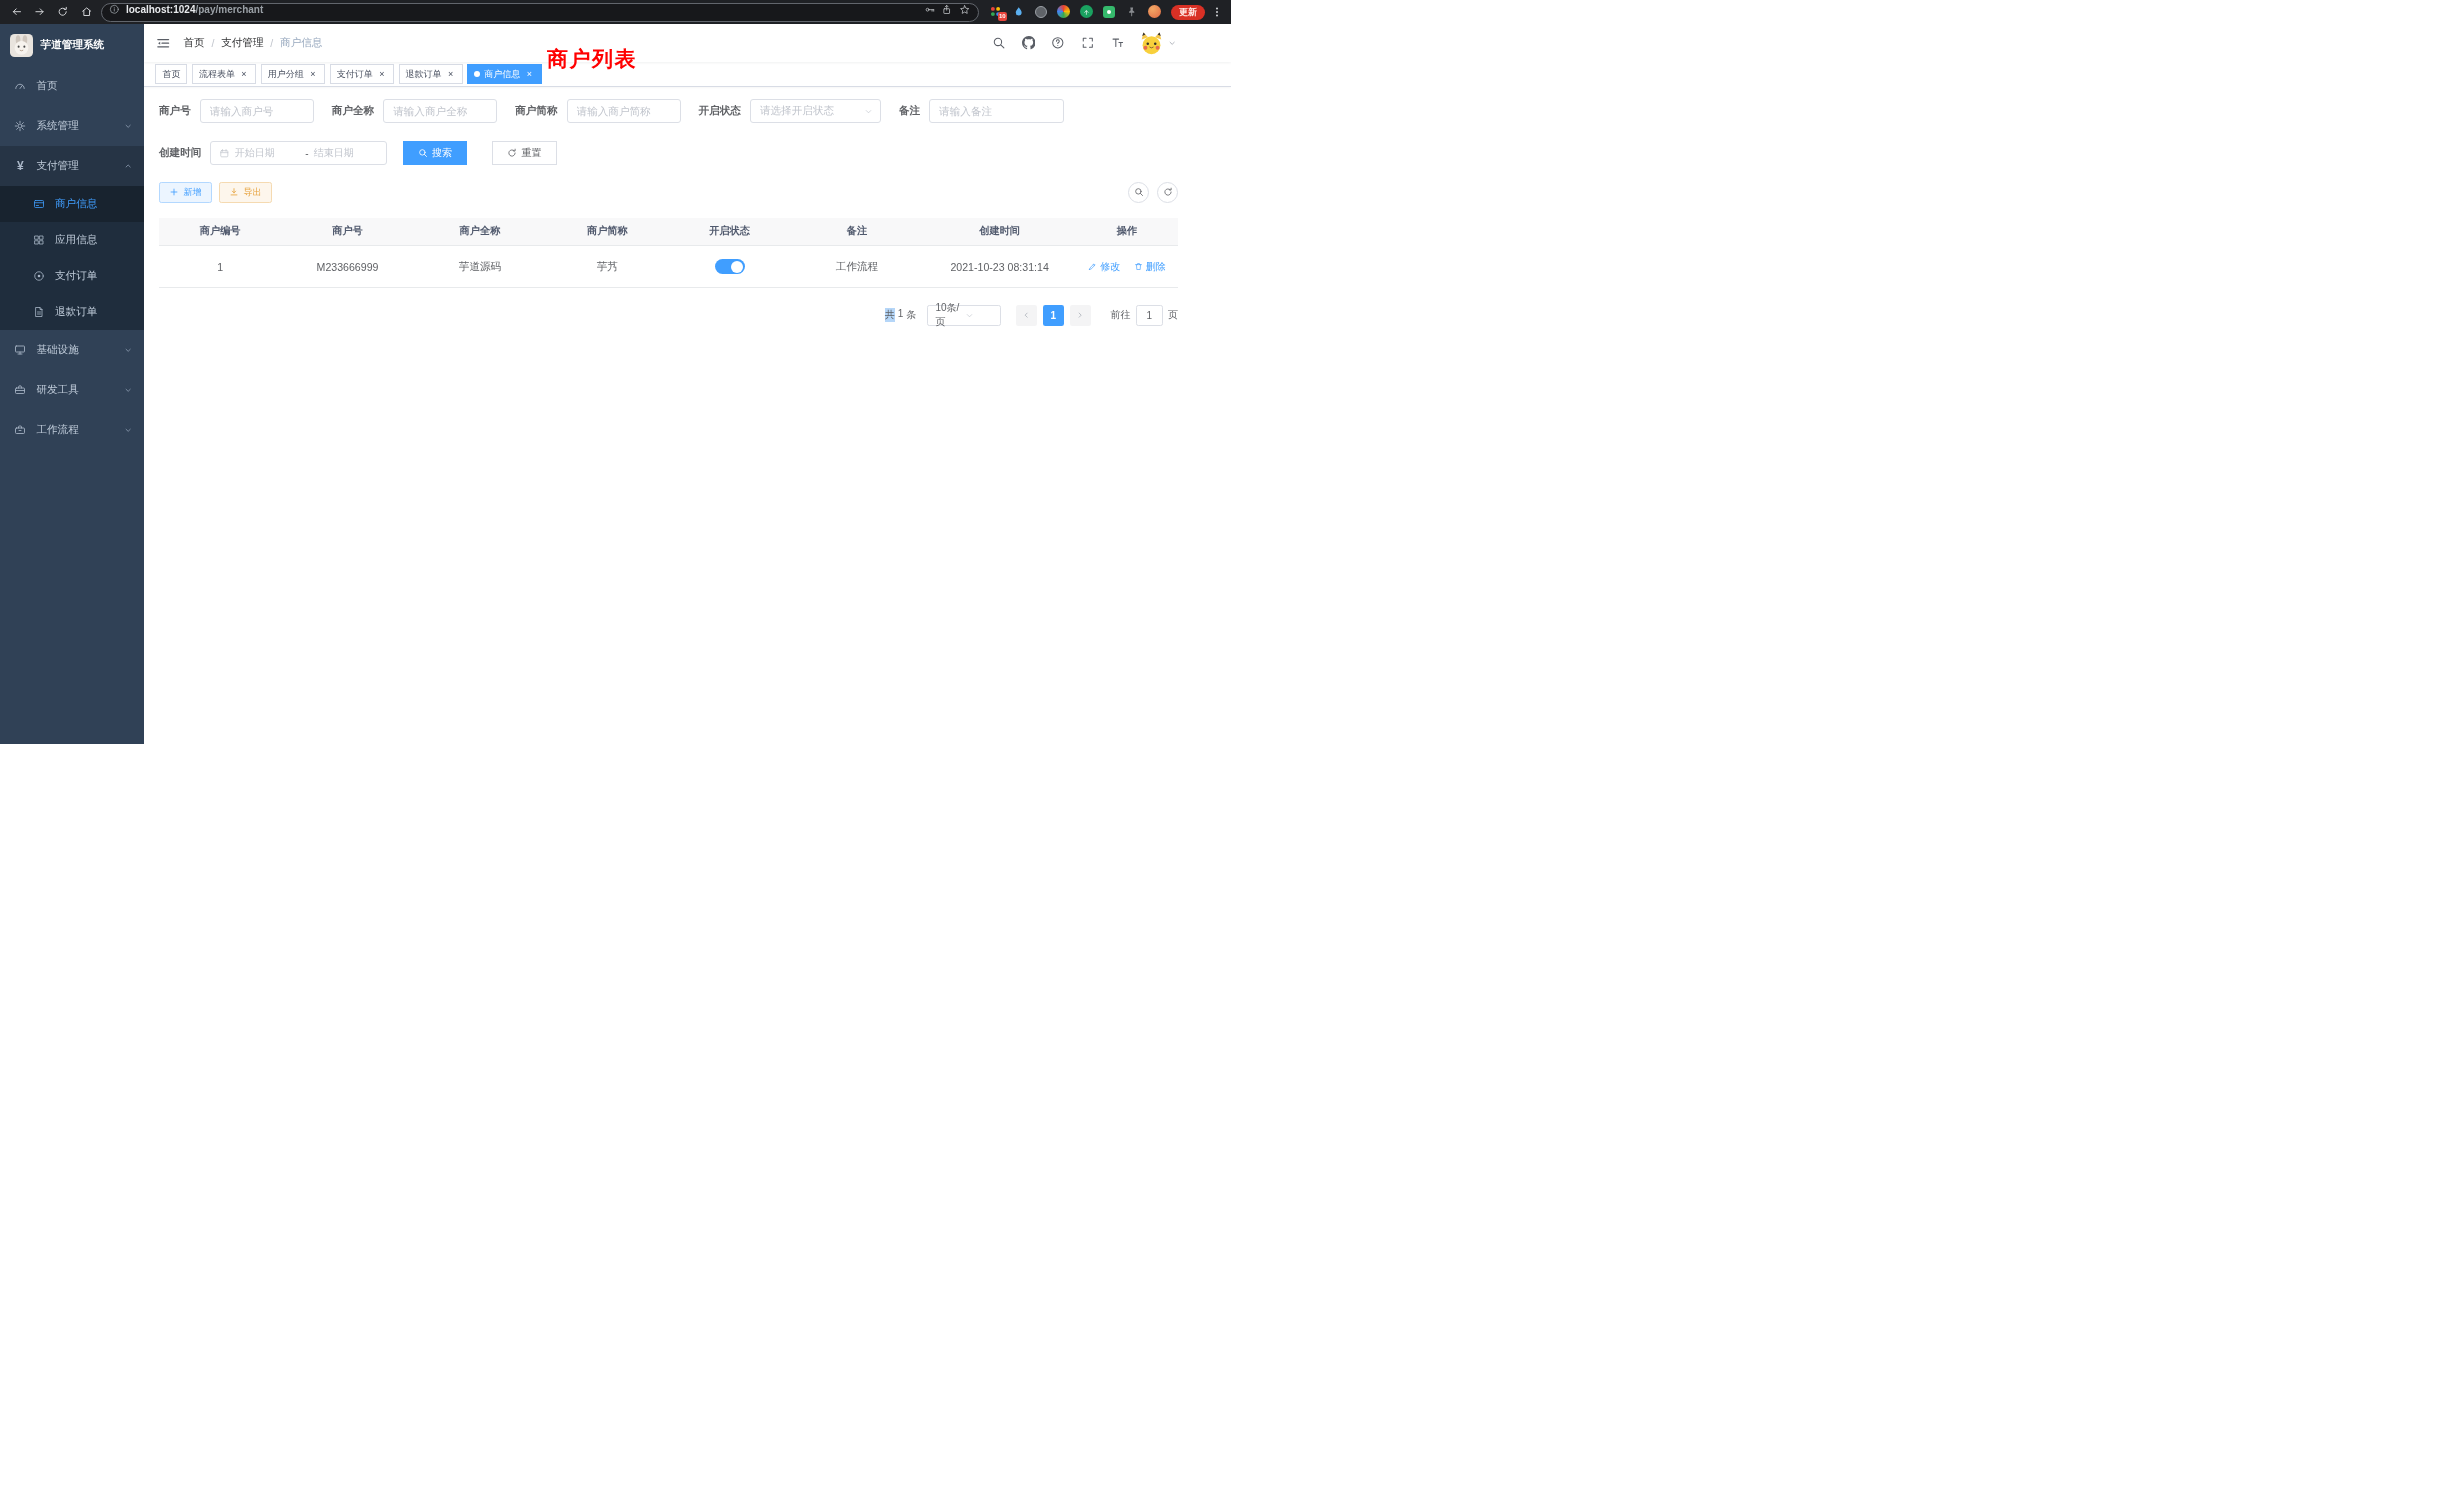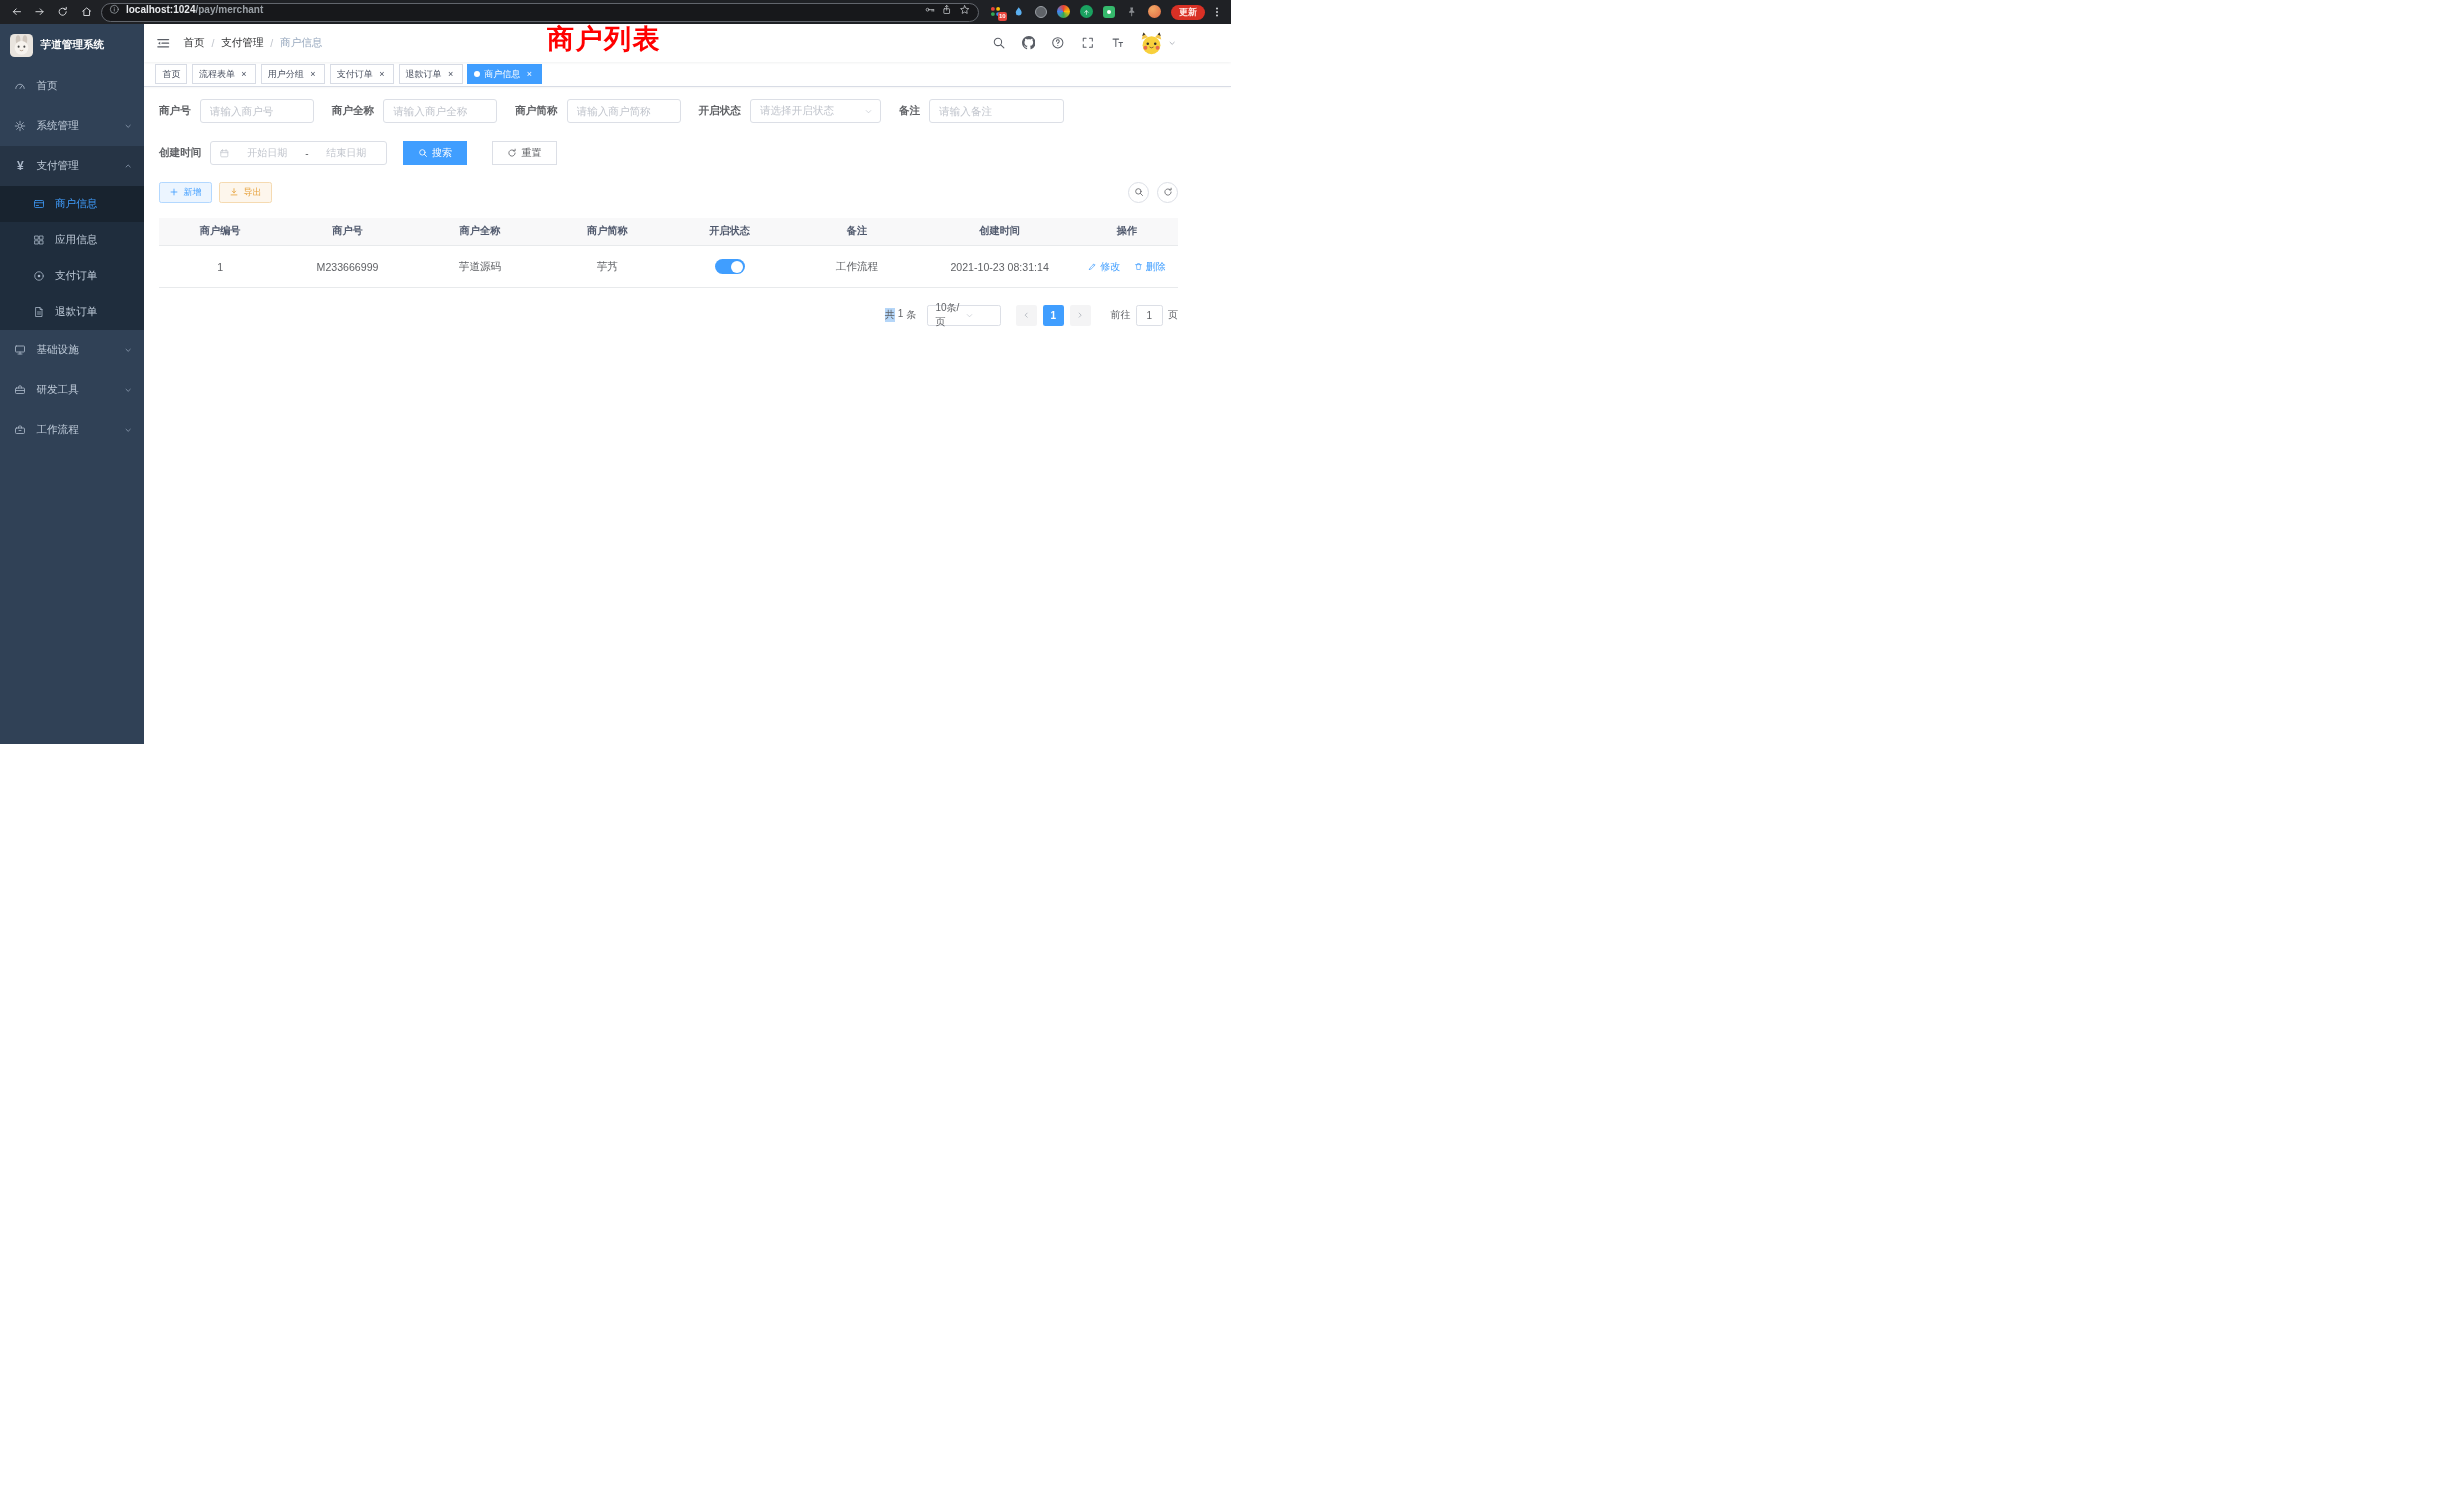--- a/index.html
+++ b/index.html
@@ -54,21 +54,21 @@
 
 
 .main{flex:1;display:flex;flex-direction:column;min-width:0;background:#fff}
 .navbar{height:38px;background:#fff;display:flex;align-items:center;padding:0 0 0 12px;position:relative;box-shadow:0 0.8px 3px rgba(0,21,41,.08);z-index:3}
 .hamburger{color:#5a5e66;cursor:pointer;margin-right:13px}
 .hamburger svg{width:14.4px;height:14.4px;stroke:currentColor;fill:none;stroke-width:2;stroke-linecap:round}
 .crumbs{display:flex;align-items:center;gap:6.8px;font-size:10.6px}
 .crumb{color:#303133;cursor:pointer}
 .crumb-sep{color:#c0c4cc}
 .crumb.current{color:#97a8be;cursor:default}
-.annotation{position:absolute;left:403px;top:2px;font-size:27px;line-height:27px;color:#ff0000;font-weight:700;letter-spacing:1.5px;pointer-events:none}
+.annotation{position:absolute;left:403px;top:21px;font-size:21px;line-height:27px;color:#ff0000;font-weight:700;letter-spacing:1.5px;pointer-events:none}
 .nav-right{margin-left:auto;display:flex;align-items:center;gap:16px;padding-right:55px}
 .nav-ico{color:#5a5e66;cursor:pointer}
 .nav-ico svg{width:13.6px;height:13.6px;stroke:currentColor;fill:none;stroke-width:1.8;stroke-linecap:round;stroke-linejoin:round}
 .gh svg{fill:#5a5e66;stroke:none}
 .avatar-wrap{display:flex;align-items:center;gap:4.5px;cursor:pointer}
 .avatar{width:23px;height:23px}
 .caret{color:#8c939d}
 .caret svg{width:8.3px;height:8.3px;stroke:currentColor;fill:none;stroke-width:2;stroke-linecap:round;stroke-linejoin:round}
 
 
@@ -86,21 +86,21 @@
 .inp{height:24px;border:0.8px solid #dcdfe6;border-radius:3px;padding:0 9px;font-size:10.6px;color:#606266;outline:none;background:#fff;font-family:inherit}
 .inp::placeholder{color:#c0c4cc}
 .w160{width:114px}.w173{width:131px}.w178{width:135px}
 .selectbox{height:24px;border:0.8px solid #dcdfe6;border-radius:3px;display:flex;align-items:center;padding:0 6.8px 0 9px;cursor:pointer;background:#fff}
 .selectbox .ph{flex:1;font-size:10.6px;color:#c0c4cc}
 .sel-chev{color:#c0c4cc}
 .sel-chev svg{width:9px;height:9px;stroke:currentColor;fill:none;stroke-width:1.8;stroke-linecap:round;stroke-linejoin:round}
 .daterange{width:177px;height:24px;border:0.8px solid #dcdfe6;border-radius:3px;display:flex;align-items:center;padding:0 7.6px;gap:5.3px;background:#fff;cursor:text}
 .cal{color:#c0c4cc}
 .cal svg{width:10.6px;height:10.6px;stroke:currentColor;fill:none;stroke-width:1.6;stroke-linecap:round}
-.dr-ph{font-size:10px;color:#c0c4cc;flex:1;text-align:center}
+.dr-ph{font-size:10px;color:#c0c4cc;flex:1;}
 .dr-sep{font-size:10px;color:#606266}
 .btn{height:24px;border-radius:0;font-size:10px;display:inline-flex;align-items:center;gap:4.5px;padding:0 14px;cursor:pointer;border:0.8px solid transparent;font-family:inherit}
 .btn svg{width:10px;height:10px;stroke:currentColor;fill:none;stroke-width:2;stroke-linecap:round;stroke-linejoin:round}
 .btn-primary{background:#409eff;color:#fff;border-color:#409eff;margin-left:7.6px}
 .btn-plain{background:#fff;border-color:#dcdfe6;color:#606266;margin-left:25px}
 .toolbar{display:flex;align-items:center;margin-bottom:15px}
 .btn-sm{height:21px;padding:0 9px;font-size:9px;border-radius:2.3px}
 .btn-add{background:#ecf5ff;border-color:#b3d8ff;color:#409eff;margin:0 7.6px 0 0}
 .btn-export{background:#fdf6ec;border-color:#f5dab1;color:#e6a23c;margin:0}
 .tool-right{margin-left:auto;display:flex;gap:7.6px}

